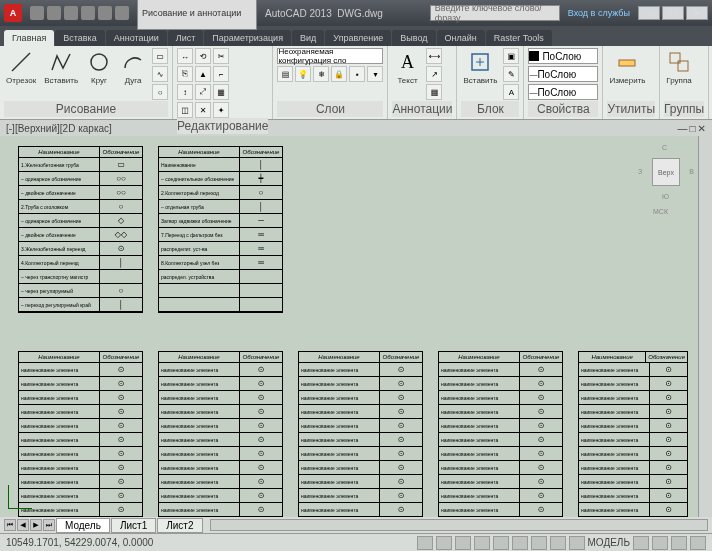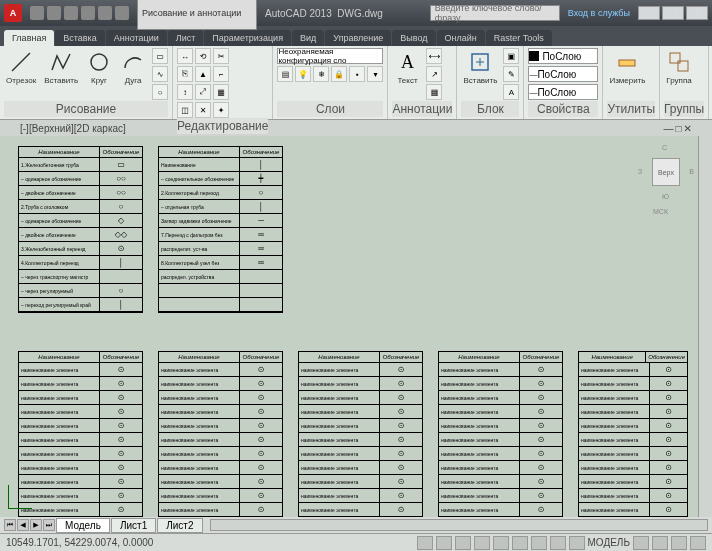--- a/index.html
+++ b/index.html
@@ -21,21 +21,21 @@
 .panel{border-right:1px solid #c0c4c0;padding:2px 4px;display:flex;flex-direction:column;justify-content:space-between}
 .panel-body{display:flex;gap:4px;align-items:flex-start;flex:1}
 .panel-title{font-size:12px;color:#555;text-align:center;padding:1px 0;background:#dde0dd}
 .big-btn{display:flex;flex-direction:column;align-items:center;gap:2px;padding:2px;min-width:30px}
 .big-btn .ico{width:24px;height:24px;display:flex;align-items:center;justify-content:center}
 .big-btn .lbl{font-size:8px;color:#333;text-align:right}
 .small-grid{display:grid;grid-template-columns:repeat(3,16px);gap:2px}
 .small-btn{width:16px;height:16px;background:#f0f2f0;border:1px solid #c0c4c0;display:flex;align-items:center;justify-content:center;font-size:8px}
 .combo{height:16px;background:#fff;border:1px solid #999;font-size:8px;padding:0 0;display:flex;align-items:center;min-width:100px}
 .vstack{display:flex;flex-direction:column;gap:2px}
-.doc-tab{height:16px;background:#d0d4d0;display:flex;align-items:center;padding:0 20px;font-size:9px;color:#444}
+.doc-tab{height:16px;background:#d0d4d0;display:flex;align-items:center;padding:0 6px;font-size:9px;color:#444}
 .doc-tab .close{margin-left:auto;display:flex;gap:2px}
 .canvas{position:absolute;top:136px;left:0;right:0;bottom:34px;background:#c5d0c5;overflow:hidden}
 .navcube{position:absolute;top:8px;right:18px;width:56px;height:56px}
 .navcube .face{position:absolute;top:14px;left:14px;width:28px;height:28px;background:#e8e8e8;border:1px solid #999;display:flex;align-items:center;justify-content:center;font-size:7px;color:#666}
 .navcube .dir{position:absolute;font-size:7px;color:#888}
 .wcs{position:absolute;top:72px;right:44px;font-size:7px;color:#888}
 .drawing-table{position:absolute;background:#c5d0c5;border:1.5px solid #000}
 .dt-head{display:flex;border-bottom:1.5px solid #000}
 .dt-head div{padding:2px;font-size:6px;text-align:center;font-style:italic;border-right:1px solid #000}
 .dt-head div:first-child{flex:2}

